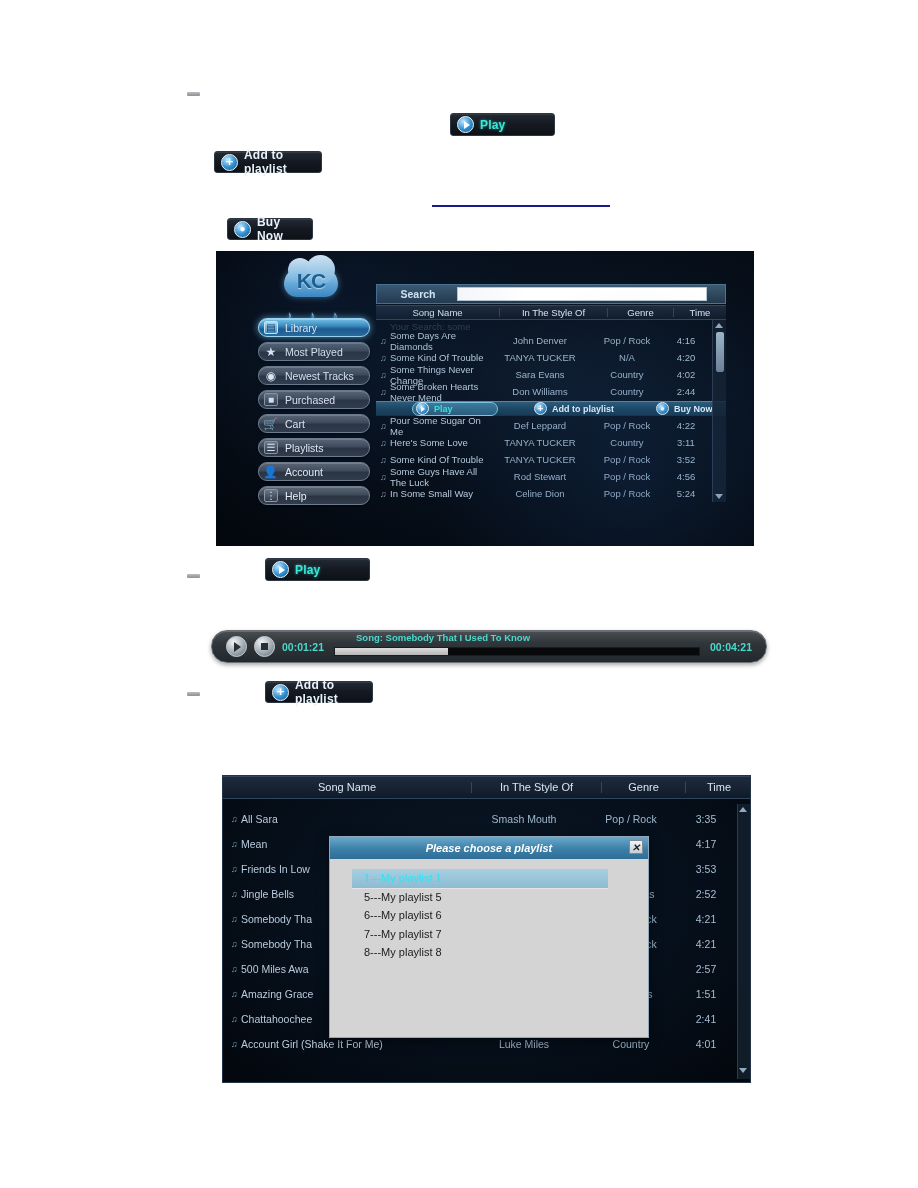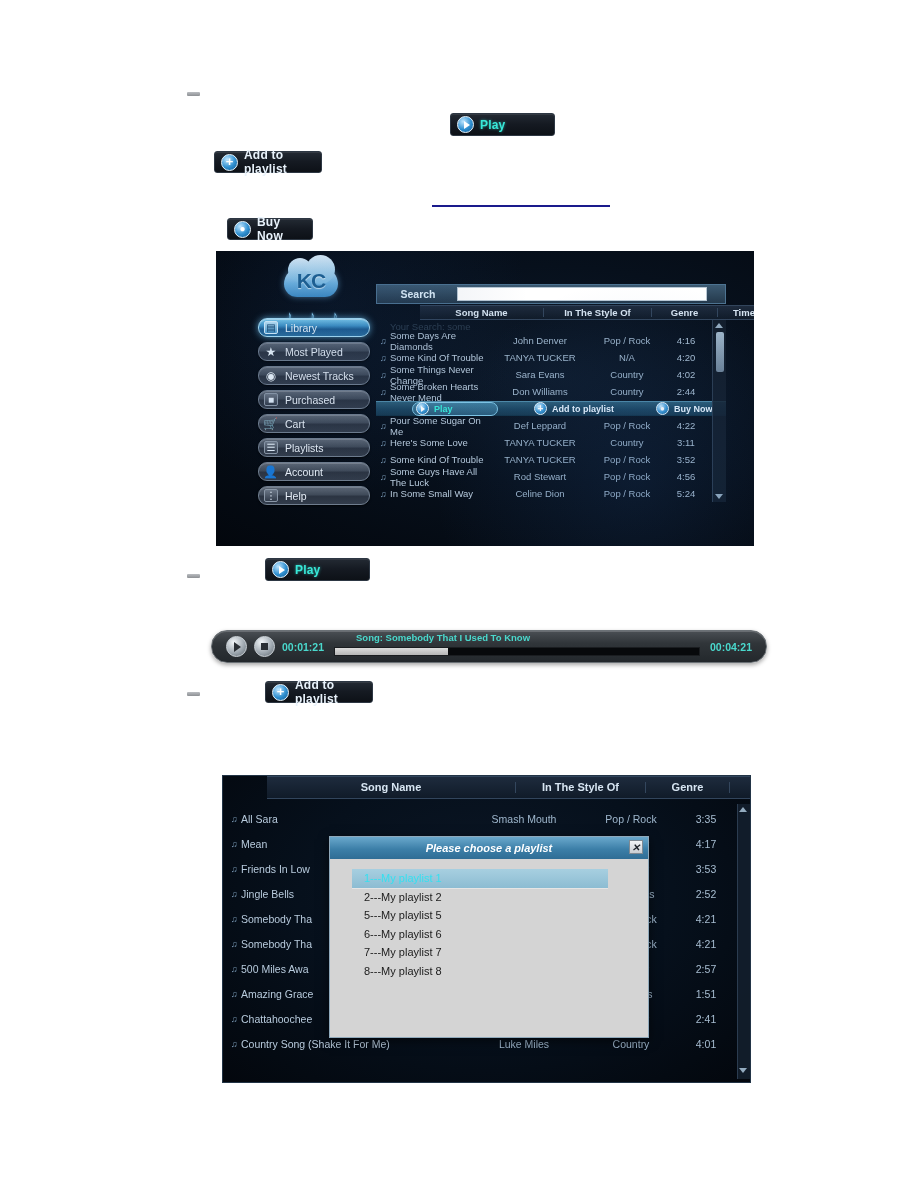--- a/index.html
+++ b/index.html
@@ -175,21 +175,21 @@
     margin-right: 16px;
   }
 
   
   .tbl-head {
     position: absolute;
     display: flex; align-items: center;
     background: linear-gradient(#1e2b3d, #101b29);
     border-top: 1px solid #32455c;
     border-bottom: 1px solid #32455c;
-    color: #d7e5f2; font-size: 9.5px; font-weight: bold; margin-left: 44px;
+    color: #d7e5f2; font-size: 9.5px; font-weight: normal;
   }
   .tbl-head .c { text-align: center; border-right: 1px solid #33465d; line-height: 1; }
   .tbl-head .c:last-child { border-right: none; }
 
   .tbl-body { position: absolute; overflow: hidden; }
   .song-row {
     display: flex; align-items: center;
     height: 17px;
     color: #b8cbdd; font-size: 9.5px;
   }
@@ -635,40 +635,39 @@
       </div>
       <div class="song-row" style="height:25px; font-size:10.5px;">
         <div class="dot">♫</div>
         <div class="name">Chattahoochee</div>
         <div class="style" style="width:130px;"></div>
         <div class="genre" style="width:84px;">Country</div>
         <div class="time" style="width:66px;">2:41</div>
       </div>
       <div class="song-row" style="height:25px; font-size:10.5px;">
         <div class="dot">♫</div>
-        <div class="name">Country Song (Shake It For Me)</div>
+        <div class="name">Account Girl (Shake It For Me)</div>
         <div class="style" style="width:130px;">Luke Miles</div>
         <div class="genre" style="width:84px;">Country</div>
         <div class="time" style="width:66px;">4:01</div>
       </div>
     </div>
 
     <div class="scroll-track" style="left:514px; top:28px; width:13px; height:275px;"></div>
     <div class="scroll-arrow up" style="left:516px; top:31px;"></div>
     <div class="scroll-arrow down" style="left:516px; top:292px;"></div>
 
     <div class="dialog" style="left:106px; top:60px; width:320px; height:202px;">
       <div class="dlg-title">
         <span>Please choose a playlist</span>
         <span class="dlg-close">✕</span>
       </div>
       <div class="dlg-body">
         <div class="pl-list">
           <div class="pl-item sel">1---My playlist 1</div>
-          <div class="pl-item">2---My playlist 2</div>
           <div class="pl-item">5---My playlist 5</div>
           <div class="pl-item">6---My playlist 6</div>
           <div class="pl-item">7---My playlist 7</div>
           <div class="pl-item">8---My playlist 8</div>
         </div>
       </div>
     </div>
   </div>
 
 </div>

